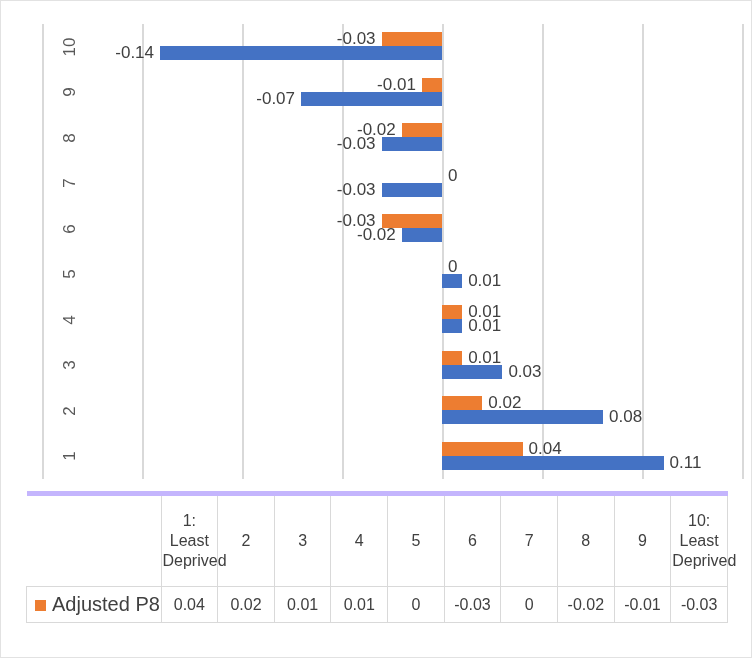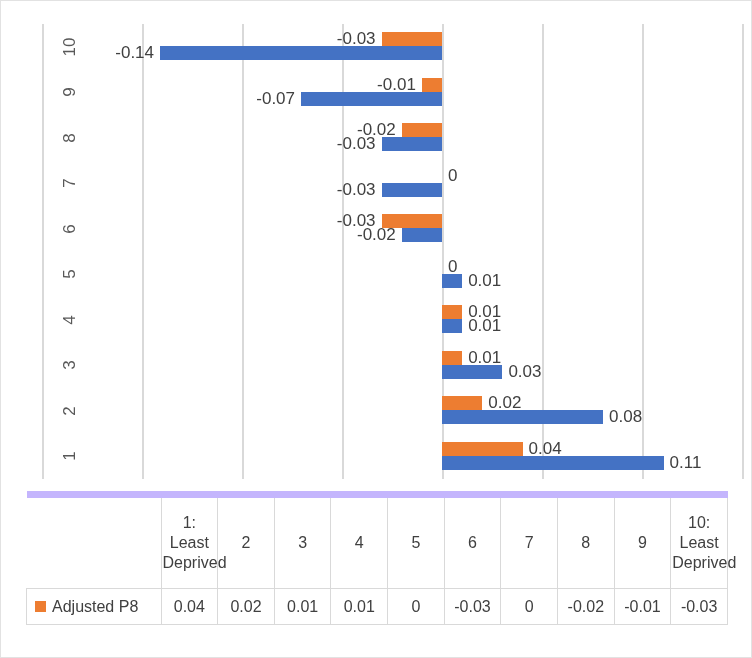--- a/index.html
+++ b/index.html
@@ -101,41 +101,41 @@
   table.data-table td {
     border: 1px solid #d9d9d9;
     text-align: center;
     vertical-align: middle;
     padding: 2px 1px;
     font-weight: normal;
   }
   table.data-table tr.header-row td {
     height: 86px;
     line-height: 20px;
-    border-top: 7px solid #c4b5fd;
+    border-top: 5px solid #c4b5fd;
   }
   table.data-table td.corner-cell {
     border: none;
   }
   table.data-table td.legend-cell {
     text-align: left;
     padding-left: 8px;
     white-space: nowrap;
     height: 31px;
   }
   .legend-swatch {
     display: inline-block;
     width: 11px;
     height: 11px;
     margin-right: 6px;
     vertical-align: baseline;
   }
   .legend-swatch.orange { background: #ED7D31; }
   .legend-swatch.blue   { background: #4472C4; }
-  .legend-text { font-size: 16px; }
+  .legend-text { font-size: 20px; }
   table.data-table td.value-cell { height: 31px; }
 </style>
 </head>
 <body>
 
 <div class="chart-frame">
 
   <div class="plot-area">
     <div class="gridlines" id="gridlines">
         <div class="gridline" style="left: 41px;"></div>

